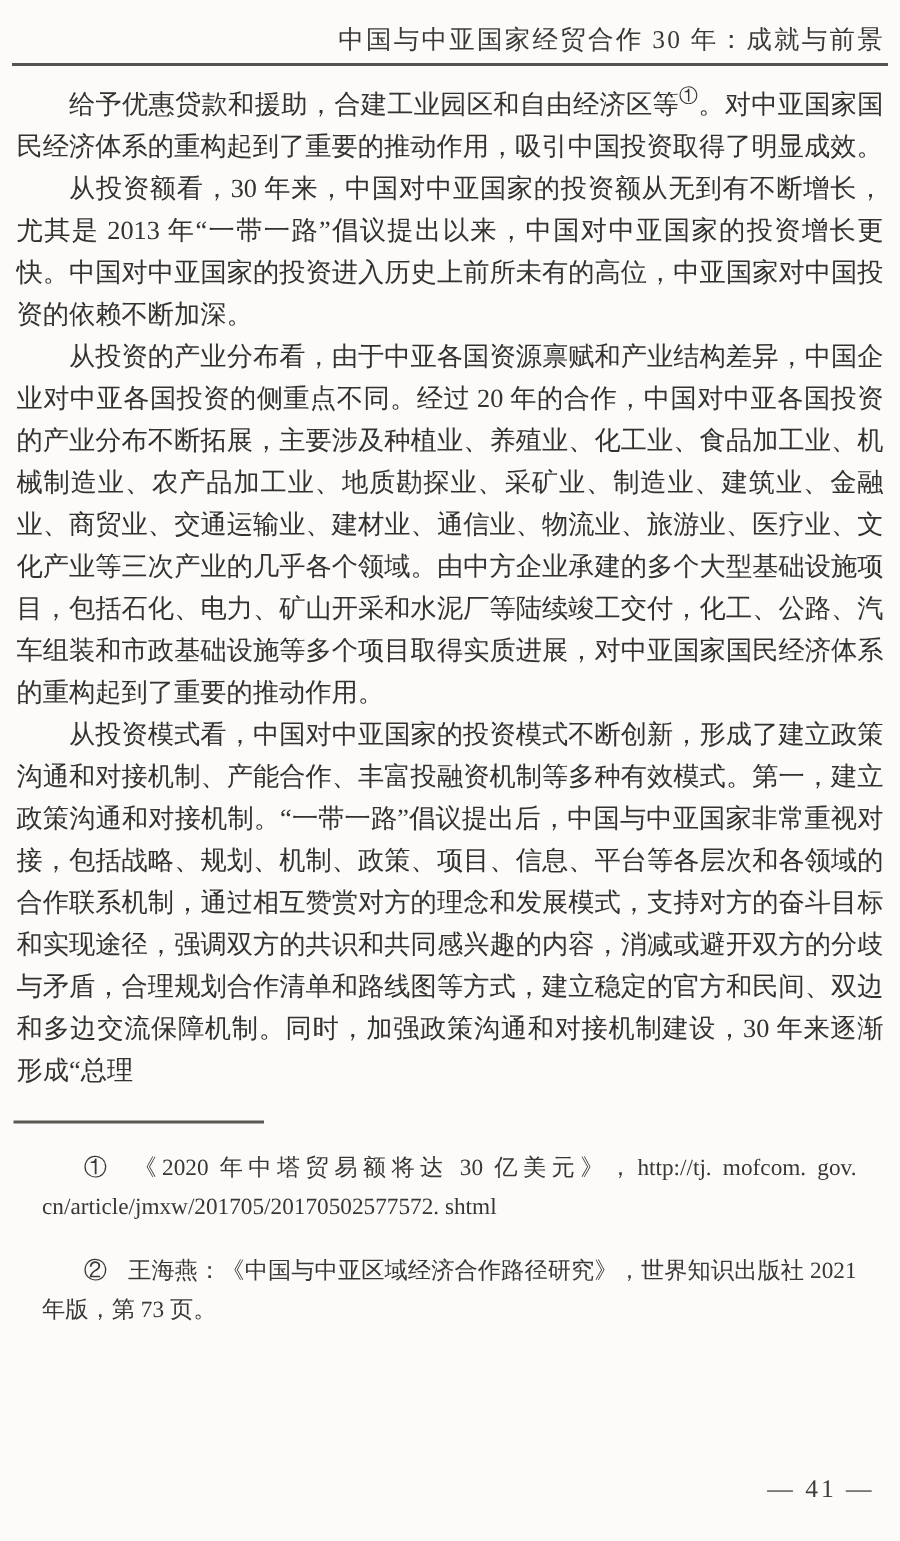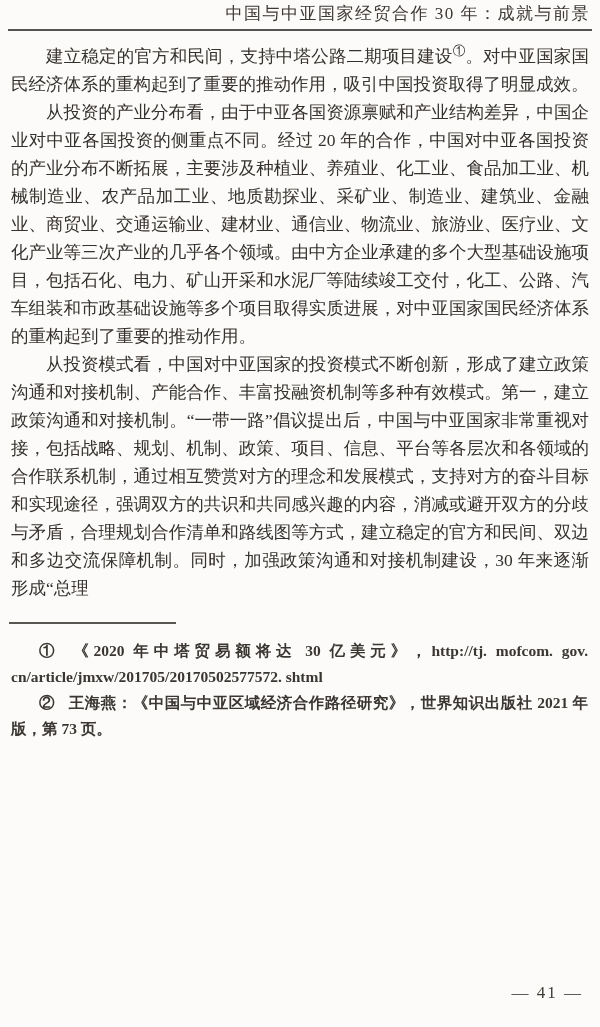--- a/index.html
+++ b/index.html
@@ -10,21 +10,21 @@
   }
   .page {
     position: relative;
     width: 600px; height: 1027px;
     background: #fcfbf9;
     box-sizing: border-box;
     overflow: hidden;
     color: #35322f;
   }
   .running-header {
-    padding: 2px 10px 4px 10px;
+    padding: 15px 10px 4px 10px;
     text-align: right;
     font-size: 17px;
     letter-spacing: 1.5px;
     color: #3c3834;
   }
   .header-rule {
     margin: 0 8px;
     border-top: 2px solid #575350;
     height: 0;
   }
@@ -51,23 +51,22 @@
     height: 0;
   }
   .footnotes {
     margin: 0 12px 0 11px;
     font-size: 15.5px;
     line-height: 26px;
     text-align: justify;
     color: #3a3733;
   }
   .footnotes p {
-    margin: 0;
+    margin: 17px;
     text-indent: 1.8em;
-    font-weight: bold;
   }
   .fn-marker {
     margin-right: 0.9em;
   }
   .page-number {
     position: absolute;
     right: 17px;
     bottom: 24px;
     font-size: 17px;
     letter-spacing: 2px;
@@ -80,21 +79,22 @@
 
 <div class="page">
 
   <div class="running-header">
     <span>中国与中亚国家经贸合作 30 年：成就与前景</span>
   </div>
 
   <div class="header-rule"></div>
 
   <div class="body-text" id="body-container">
-      <p><span>建立稳定的官方和民间，支持中塔公路二期项目建设</span><sup>①</sup><span>。对中亚国家国民经济体系的重构起到了重要的推动作用，吸引中国投资取得了明显成效。</span></p>
+      <p><span>给予优惠贷款和援助，合建工业园区和自由经济区等</span><sup>①</sup><span>。对中亚国家国民经济体系的重构起到了重要的推动作用，吸引中国投资取得了明显成效。</span></p>
+      <p><span>从投资额看，30 年来，中国对中亚国家的投资额从无到有不断增长，尤其是 2013 年“一带一路”倡议提出以来，中国对中亚国家的投资增长更快。中国对中亚国家的投资进入历史上前所未有的高位，中亚国家对中国投资的依赖不断加深。</span></p>
       <p><span>从投资的产业分布看，由于中亚各国资源禀赋和产业结构差异，中国企业对中亚各国投资的侧重点不同。经过 20 年的合作，中国对中亚各国投资的产业分布不断拓展，主要涉及种植业、养殖业、化工业、食品加工业、机械制造业、农产品加工业、地质勘探业、采矿业、制造业、建筑业、金融业、商贸业、交通运输业、建材业、通信业、物流业、旅游业、医疗业、文化产业等三次产业的几乎各个领域。由中方企业承建的多个大型基础设施项目，包括石化、电力、矿山开采和水泥厂等陆续竣工交付，化工、公路、汽车组装和市政基础设施等多个项目取得实质进展，对中亚国家国民经济体系的重构起到了重要的推动作用。</span></p>
       <p><span>从投资模式看，中国对中亚国家的投资模式不断创新，形成了建立政策沟通和对接机制、产能合作、丰富投融资机制等多种有效模式。第一，建立政策沟通和对接机制。“一带一路”倡议提出后，中国与中亚国家非常重视对接，包括战略、规划、机制、政策、项目、信息、平台等各层次和各领域的合作联系机制，通过相互赞赏对方的理念和发展模式，支持对方的奋斗目标和实现途径，强调双方的共识和共同感兴趣的内容，消减或避开双方的分歧与矛盾，合理规划合作清单和路线图等方式，建立稳定的官方和民间、双边和多边交流保障机制。同时，加强政策沟通和对接机制建设，30 年来逐渐形成“总理</span></p>
     </div>
 
   <div class="footnote-divider"></div>
 
   <div class="footnotes" id="footnotes-container">
       <p><span class="fn-marker">①</span><span>《2020 年中塔贸易额将达 30 亿美元》，http://tj. mofcom. gov. cn/article/jmxw/201705/20170502577572. shtml</span></p>
       <p><span class="fn-marker">②</span><span>王海燕：《中国与中亚区域经济合作路径研究》，世界知识出版社 2021 年版，第 73 页。</span></p>
     </div>

